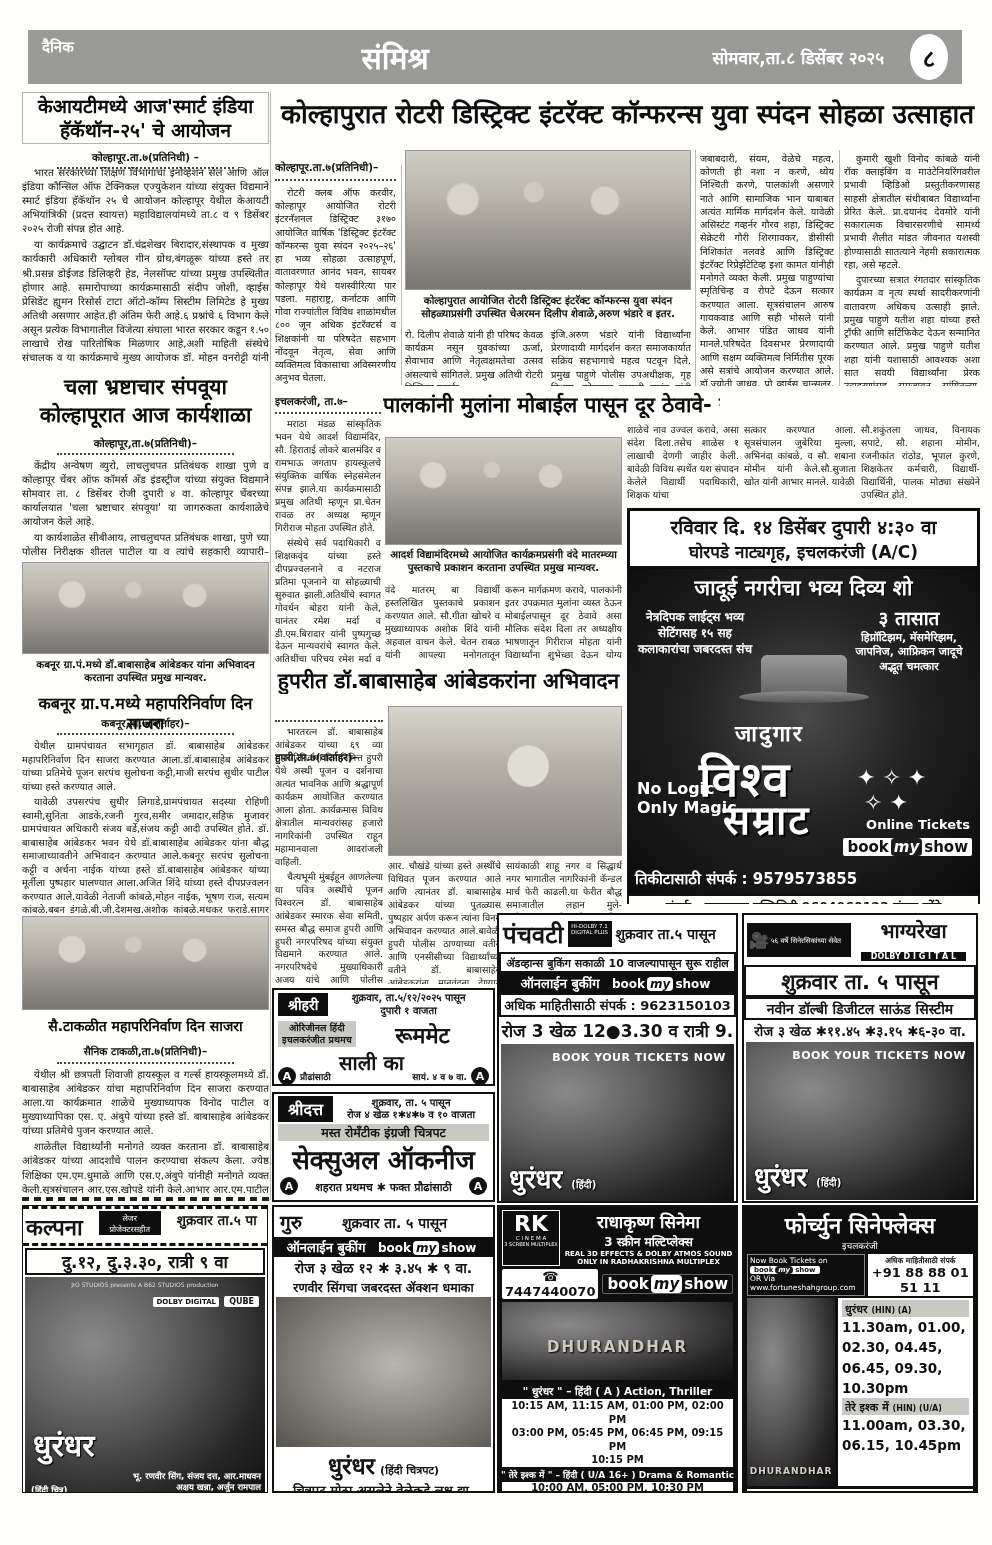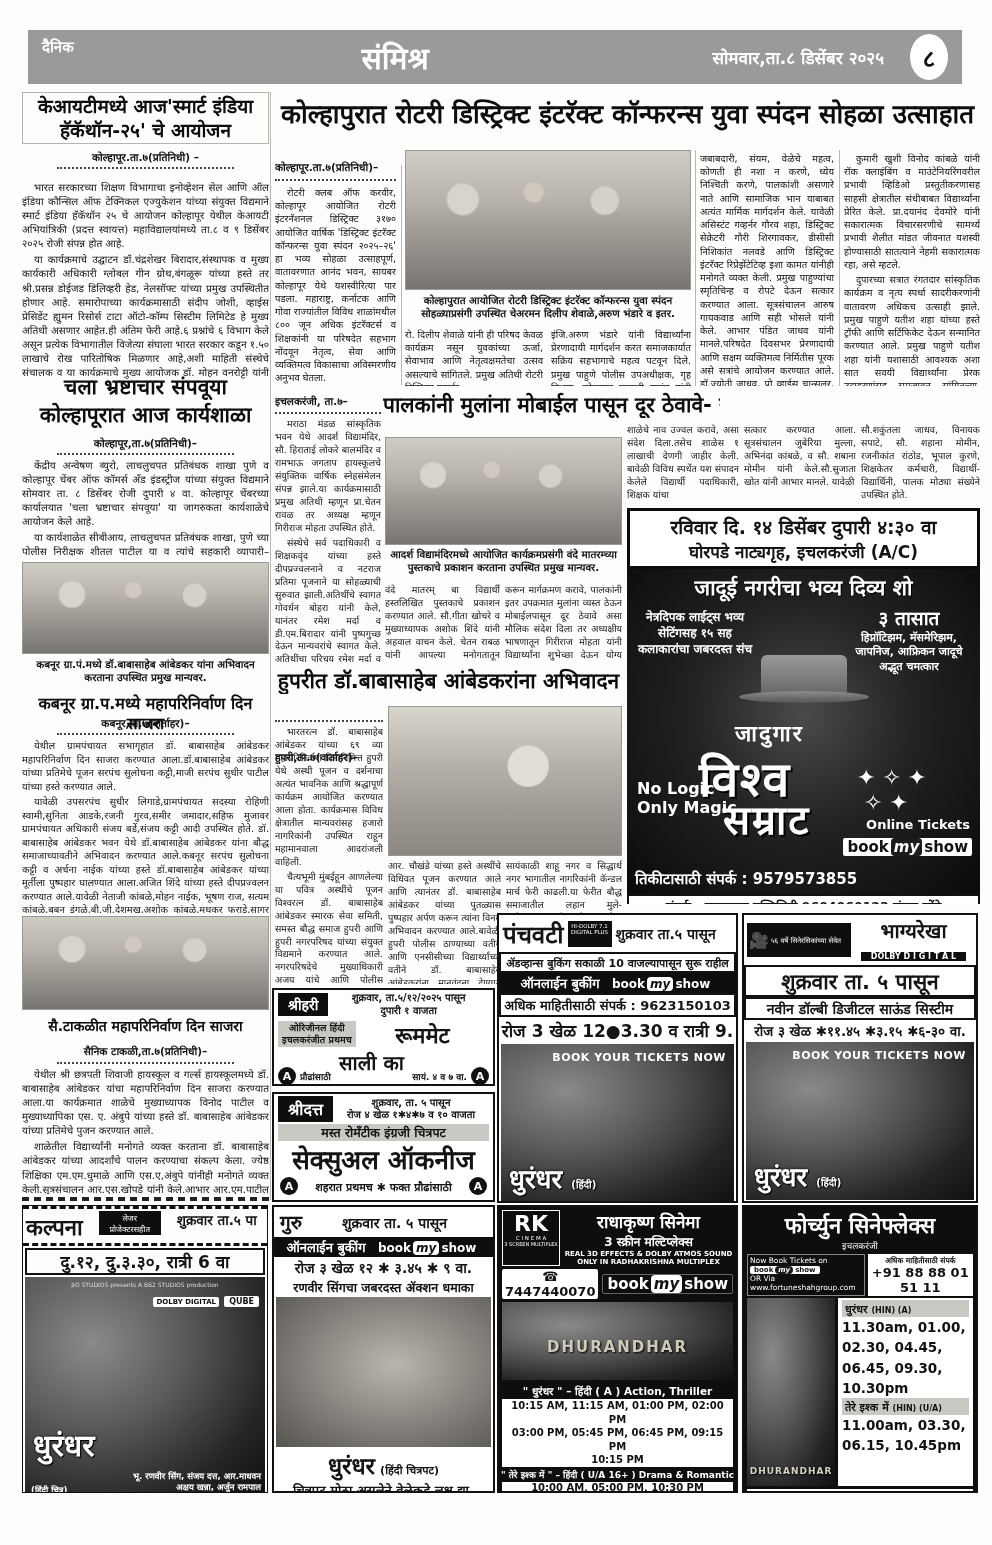--- a/index.html
+++ b/index.html
@@ -74,21 +74,21 @@
   <div class="abs vrule" style="left:270px; top:92px; height:1108px;"></div>
   <div class="abs vrule" style="left:401px; top:165px; height:220px;"></div>
   <div class="abs vrule" style="left:695px; top:150px; height:236px;"></div>
   <div class="abs vrule" style="left:839px; top:150px; height:236px;"></div>
 
   <div class="abs head h-box" style="left:22px; top:92px; width:247px; height:52px; font-size:19px; padding-top:2px;">केआयटीमध्ये आज'स्मार्ट इंडिया हॅकॅथॉन-२५' चे आयोजन</div>
   <div class="abs byline" style="left:22px; top:150px; width:247px;">कोल्हापूर.ता.७(प्रतिनिधी)  –</div>
   <div class="abs" style="left:22px; top:164px; width:247px;">
       <div class="dotted"></div>
     </div>
-  <div class="abs body" style="left:22px; top:181px; width:247px; height:198px;">
+  <div class="abs body" style="left:22px; top:166px; width:247px; height:198px;">
     <p>भारत सरकारच्या शिक्षण विभागाचा इनोव्हेशन सेल आणि ऑल इंडिया कौन्सिल ऑफ टेक्निकल एज्युकेशन यांच्या संयुक्त विद्यमाने स्मार्ट इंडिया हॅकॅथॉन २५ चे आयोजन कोल्हापूर येथील केआयटी अभियांत्रिकी (प्रदत्त स्वायत्त) महाविद्यालयांमध्ये ता.८ व ९ डिसेंबर २०२५ रोजी संपन्न होत आहे.</p>
     <p>या कार्यक्रमाचे उद्घाटन डॉ.चंद्रशेखर बिरादार,संस्थापक व मुख्य कार्यकारी अधिकारी ग्लोबल गीन ग्रोथ,बंगळूरू यांच्या हस्ते तर श्री.प्रसन्न डोईजड डिलिव्हरी हेड, नेलसॉफ्ट यांच्या प्रमुख उपस्थितीत होणार आहे. समारोपाच्या कार्यक्रमासाठी संदीप जोशी, व्हाईस प्रेसिडेंट ह्युमन रिसोर्स टाटा ऑटो-कॉम्प सिस्टीम लिमिटेड हे मुख्य अतिथी असणार आहेत.ही अंतिम फेरी आहे.६ प्रश्नांचे ६ विभाग केले असून प्रत्येक विभागातील विजेत्या संघाला भारत सरकार कडून १.५० लाखाचे रोख पारितोषिक मिळणार आहे,अशी माहिती संस्थेचे संचालक व या कार्यक्रमाचे मुख्य आयोजक डॉ. मोहन वनरोट्टी यांनी दिली.</p>
   </div>
 
   <div class="abs head" style="left:22px; top:374px; width:247px; font-size:21px;">चला भ्रष्टाचार संपवूया</div>
   <div class="abs head" style="left:22px; top:402px; width:247px; font-size:21px;">कोल्हापूरात आज कार्यशाळा</div>
   <div class="abs byline" style="left:22px; top:436px; width:247px;">कोल्हापूर,ता.७(प्रतिनिधी)–</div>
   <div class="abs" style="left:22px; top:450px; width:247px;">
       <div class="dotted"></div>
     </div>
@@ -287,21 +287,21 @@
       <span class="abadge">A</span>
     </div>
   </div>
 
   <div class="abs" style="left:22px; top:1205px; width:246px; height:288px; border:1px solid #111;">
     <div style="display:flex; align-items:flex-start; border-top:3px dashed #111; border-bottom:3px dashed #111; padding:2px 3px; gap:16px;">
       <span style="font-size:22px; font-weight:800;">कल्पना</span>
       <span class="blackbox" style="font-size:8px; padding:1px 3px; text-align:center; width:62px;">लेजर प्रोजेक्टरसहीत</span>
       <span style="font-size:13.5px; font-weight:800;">शुक्रवार ता.५ पा</span>
     </div>
-    <div class="strip" style="font-size:17px; margin:2px;">दु.१२, दु.३.३०, रात्री 6 वा</div>
+    <div class="strip" style="font-size:17px; margin:2px;">दु.१२, दु.३.३०, रात्री ९ वा</div>
     <div class="poster" style="height:222px; margin:0 2px;">
       <div style="position:absolute; top:4px; left:0; width:100%; text-align:center; font-size:6px; color:#ddd;">JIO STUDIOS presents A B62 STUDIOS production</div>
       <div style="position:absolute; right:6px; top:12px; text-align:right;">
         <div class="bms" style="background:#fff; color:#111; font-size:7px; padding:1px 3px;">DOLBY DIGITAL</div>
         <div class="bms" style="background:#fff; color:#111; font-size:8px; padding:1px 5px; margin-top:2px;">QUBE</div>
       </div>
       <div class="ttl" style="font-size:30px; bottom:34px;">धुरंधर</div>
       <div style="position:absolute; left:6px; bottom:4px; font-size:8.5px; font-weight:700;">(हिंदी चित्र)</div>
       <div style="position:absolute; right:4px; bottom:6px; text-align:right; font-size:8.5px; font-weight:700; line-height:1.3;">
         <div>भू. रणवीर सिंग, संजय दत्त, आर.माधवन</div>

